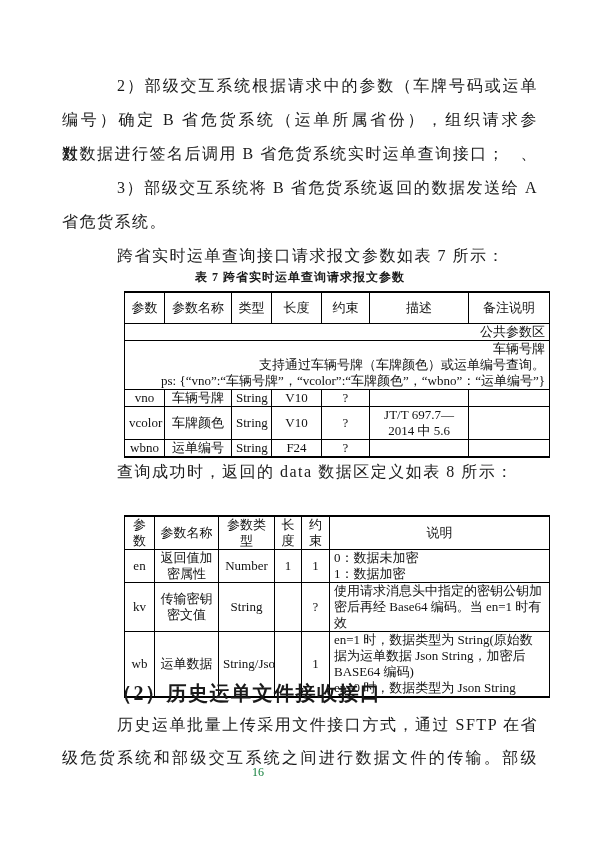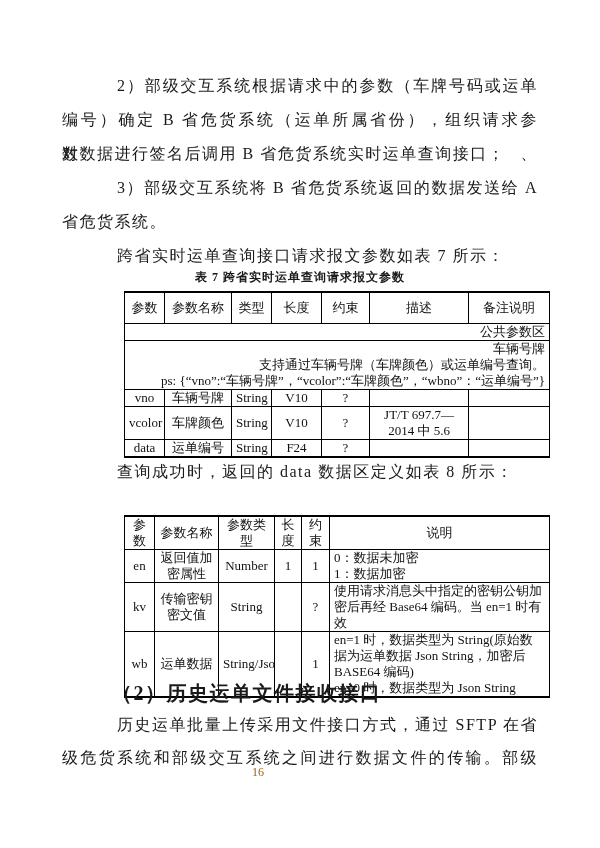--- a/index.html
+++ b/index.html
@@ -67,21 +67,21 @@
   th { text-align: center; }
   .t7 td { text-align: center; }
   .t8 td { text-align: center; }
   .t8 td.desc { text-align: left; font-family: Liberation Serif, serif; }
   .pre { white-space: pre-line; }
   .span-row td { text-align: right; }
   .page-number {
     position: absolute; left: 0; width: 516px;
     text-align: center;
     font-size: 12px; line-height: 16px;
-    color: #a16207;
+    color: #15803d;
   }
 </style>
 </head>
 <body>
 
 <div class="page">
 
   <div class="para" style="top:69px">
     <div class="line indent fill">2）部级交互系统根据请求中的参数（车牌号码或运单</div>
     <div class="line fill">编号）确定 B 省危货系统（运单所属省份），组织请求参数、</div>
@@ -141,21 +141,21 @@
     <tr style="height:29px">
       <td>vcolor</td>
       <td>车牌颜色</td>
       <td>String</td>
       <td>V10</td>
       <td>?</td>
       <td>JT/T 697.7—2014 中 5.6</td>
       <td></td>
     </tr>
     <tr style="height:17px">
-      <td>data</td>
+      <td>wbno</td>
       <td>运单编号</td>
       <td>String</td>
       <td>F24</td>
       <td>?</td>
       <td></td>
       <td></td>
     </tr>
   </tbody>
     </table>
 

